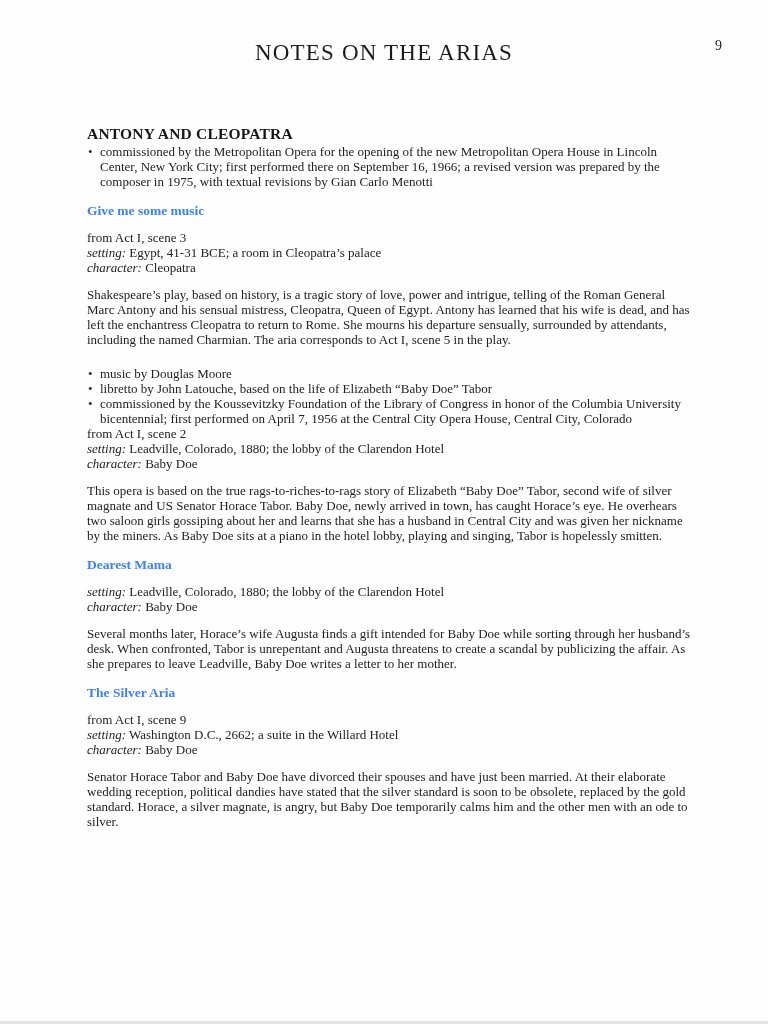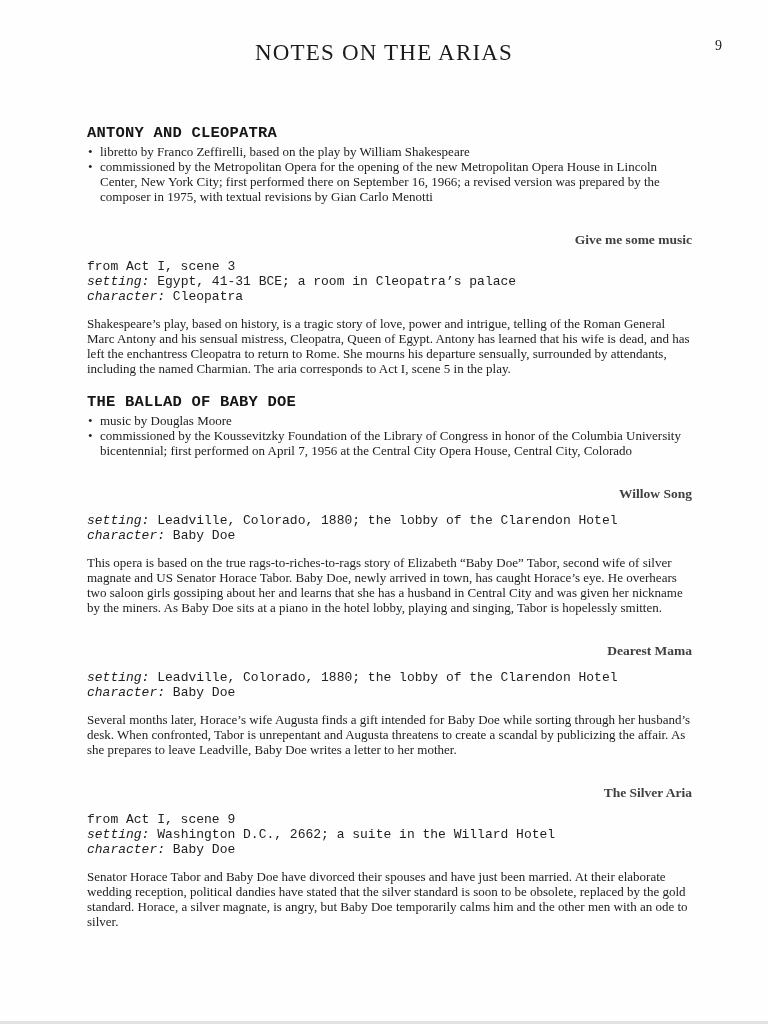--- a/index.html
+++ b/index.html
@@ -49,21 +49,20 @@
     padding: 56px 76px 0 87px;
     font-size: 13px;
     line-height: 15px;
   }
   .opera-section h2 {
     margin: 0 0 3px 0;
     font-size: 15.5px;
     font-weight: 700;
     letter-spacing: 0.2px;
     color: #161616;
-    font-family: Liberation Mono, monospace;
   }
   .opera-section + .opera-section {
     margin-top: 19px;
   }
   ul.facts {
     margin: 0;
     padding: 0;
     list-style: none;
   }
   ul.facts li {
@@ -72,29 +71,27 @@
     margin: 0;
   }
   ul.facts li::before {
     content: "\2022";
     position: absolute;
     left: 1px;
     top: 0;
     font-size: 13px;
   }
   .aria h3 {
-    margin: 28px 0 12px 0;
+    margin: 14px 0 12px 0;
     font-size: 13.5px;
     font-weight: 700;
-    color: #404040;
-    text-align: right;
+    color: #3b82f6;
   }
   .aria .meta {
     margin: 0 0 12px 0;
-    font-family: Liberation Mono, monospace;
   }
   .aria .meta .lbl {
     font-style: italic;
     text-align: right;
   }
   .aria p {
     margin: 0 0 12px 0;
   }
 </style>
 </head>
@@ -105,45 +102,44 @@
   <header class="page-header">
     <h1>NOTES ON THE ARIAS</h1>
     <div class="page-num">9</div>
   </header>
 
   <main class="content">
 
     <section class="opera-section">
       <h2>ANTONY AND CLEOPATRA</h2>
       <ul class="facts">
-        <li>libretto by Franco Zeffirelli, based on the play by William Shakespeare</li>
         <li>commissioned by the Metropolitan Opera for the opening of the new Metropolitan Opera House in Lincoln Center, New York City; first performed there on September 16, 1966; a revised version was prepared by the composer in 1975, with textual revisions by Gian Carlo Menotti</li>
       </ul>
 
       <article class="aria">
         <h3>Give me some music</h3>
         <div class="meta">
           <div>from Act I, scene 3</div>
           <div><span class="lbl">setting:</span> <span>Egypt, 41-31 BCE; a room in Cleopatra’s palace</span></div>
           <div><span class="lbl">character:</span> <span>Cleopatra</span></div>
         </div>
         <p>Shakespeare’s play, based on history, is a tragic story of love, power and intrigue, telling of the Roman General Marc Antony and his sensual mistress, Cleopatra, Queen of Egypt. Antony has learned that his wife is dead, and has left the enchantress Cleopatra to return to Rome. She mourns his departure sensually, surrounded by attendants, including the named Charmian. The aria corresponds to Act I, scene 5 in the play.</p>
       </article>
     </section>
 
     <section class="opera-section">
-      <h2>THE BALLAD OF BABY DOE</h2>
       <ul class="facts">
         <li>music by Douglas Moore</li>
+        <li>libretto by John Latouche, based on the life of Elizabeth “Baby Doe” Tabor</li>
         <li>commissioned by the Koussevitzky Foundation of the Library of Congress in honor of the Columbia University bicentennial; first performed on April 7, 1956 at the Central City Opera House, Central City, Colorado</li>
       </ul>
 
       <article class="aria">
-        <h3>Willow Song</h3>
         <div class="meta">
+          <div>from Act I, scene 2</div>
           <div><span class="lbl">setting:</span> <span>Leadville, Colorado, 1880; the lobby of the Clarendon Hotel</span></div>
           <div><span class="lbl">character:</span> <span>Baby Doe</span></div>
         </div>
         <p>This opera is based on the true rags-to-riches-to-rags story of Elizabeth “Baby Doe” Tabor, second wife of silver magnate and US Senator Horace Tabor. Baby Doe, newly arrived in town, has caught Horace’s eye. He overhears two saloon girls gossiping about her and learns that she has a husband in Central City and was given her nickname by the miners. As Baby Doe sits at a piano in the hotel lobby, playing and singing, Tabor is hopelessly smitten.</p>
       </article>
 
       <article class="aria">
         <h3>Dearest Mama</h3>
         <div class="meta">
           <div><span class="lbl">setting:</span> <span>Leadville, Colorado, 1880; the lobby of the Clarendon Hotel</span></div>

